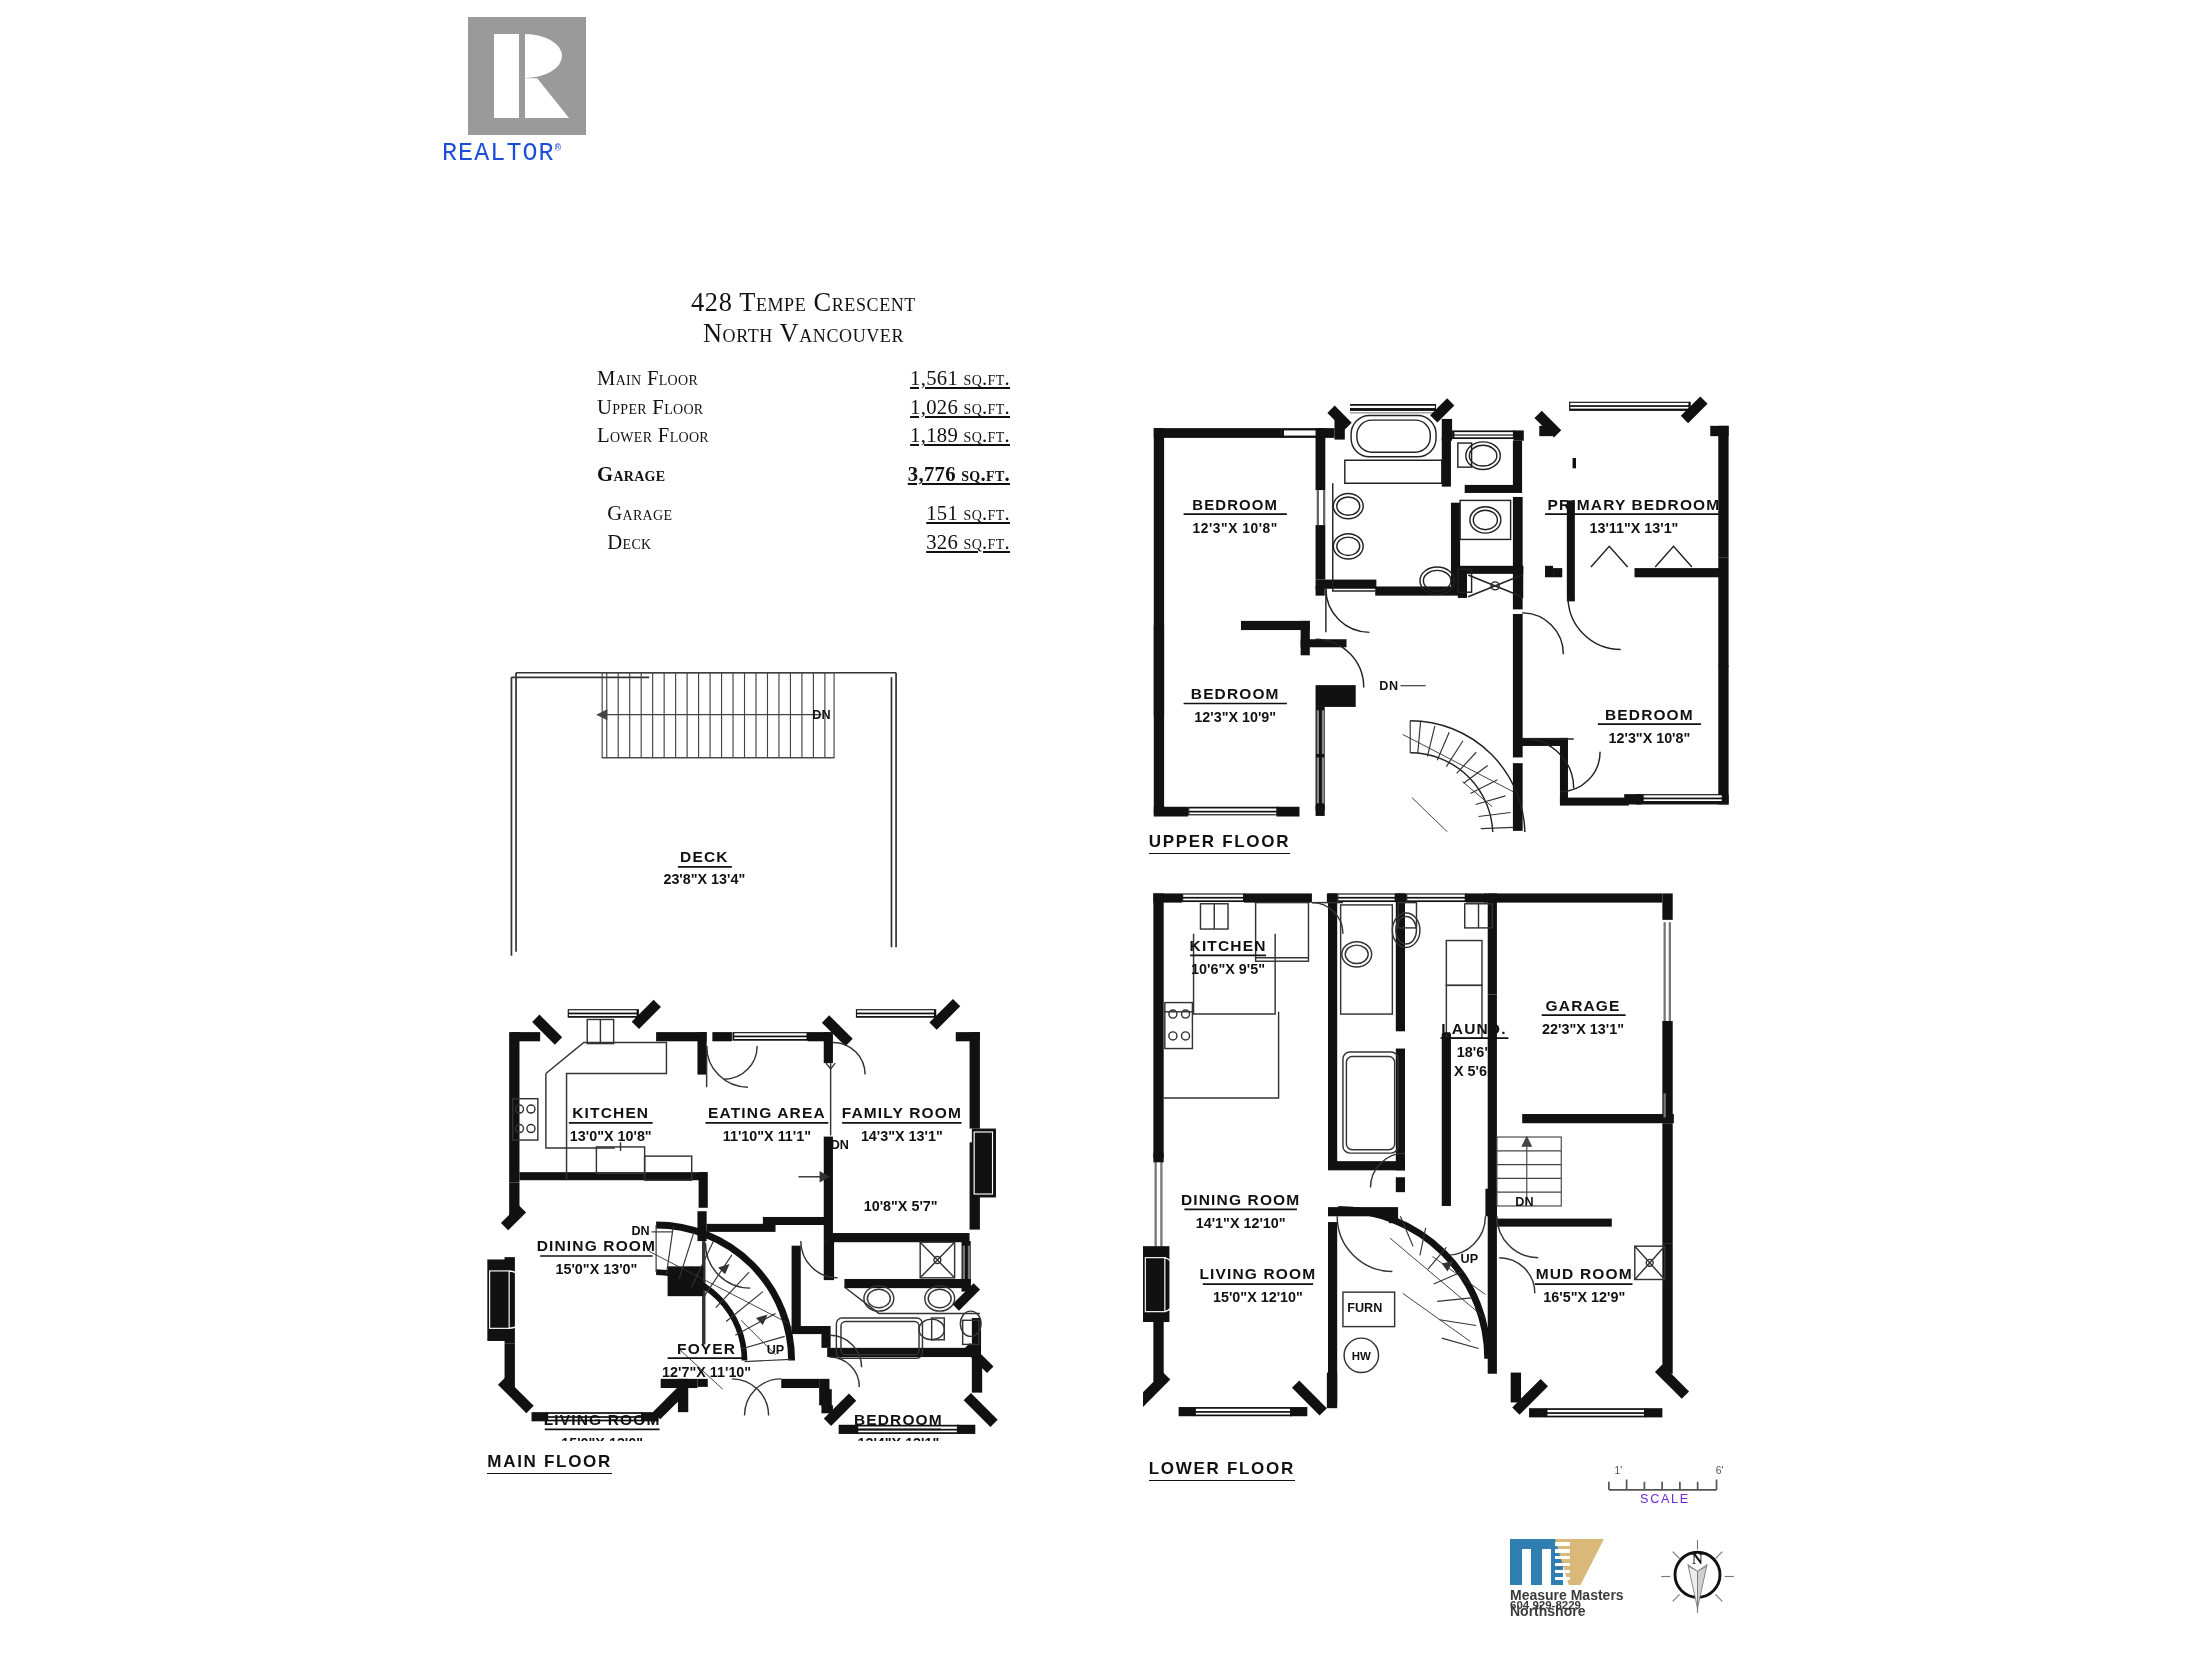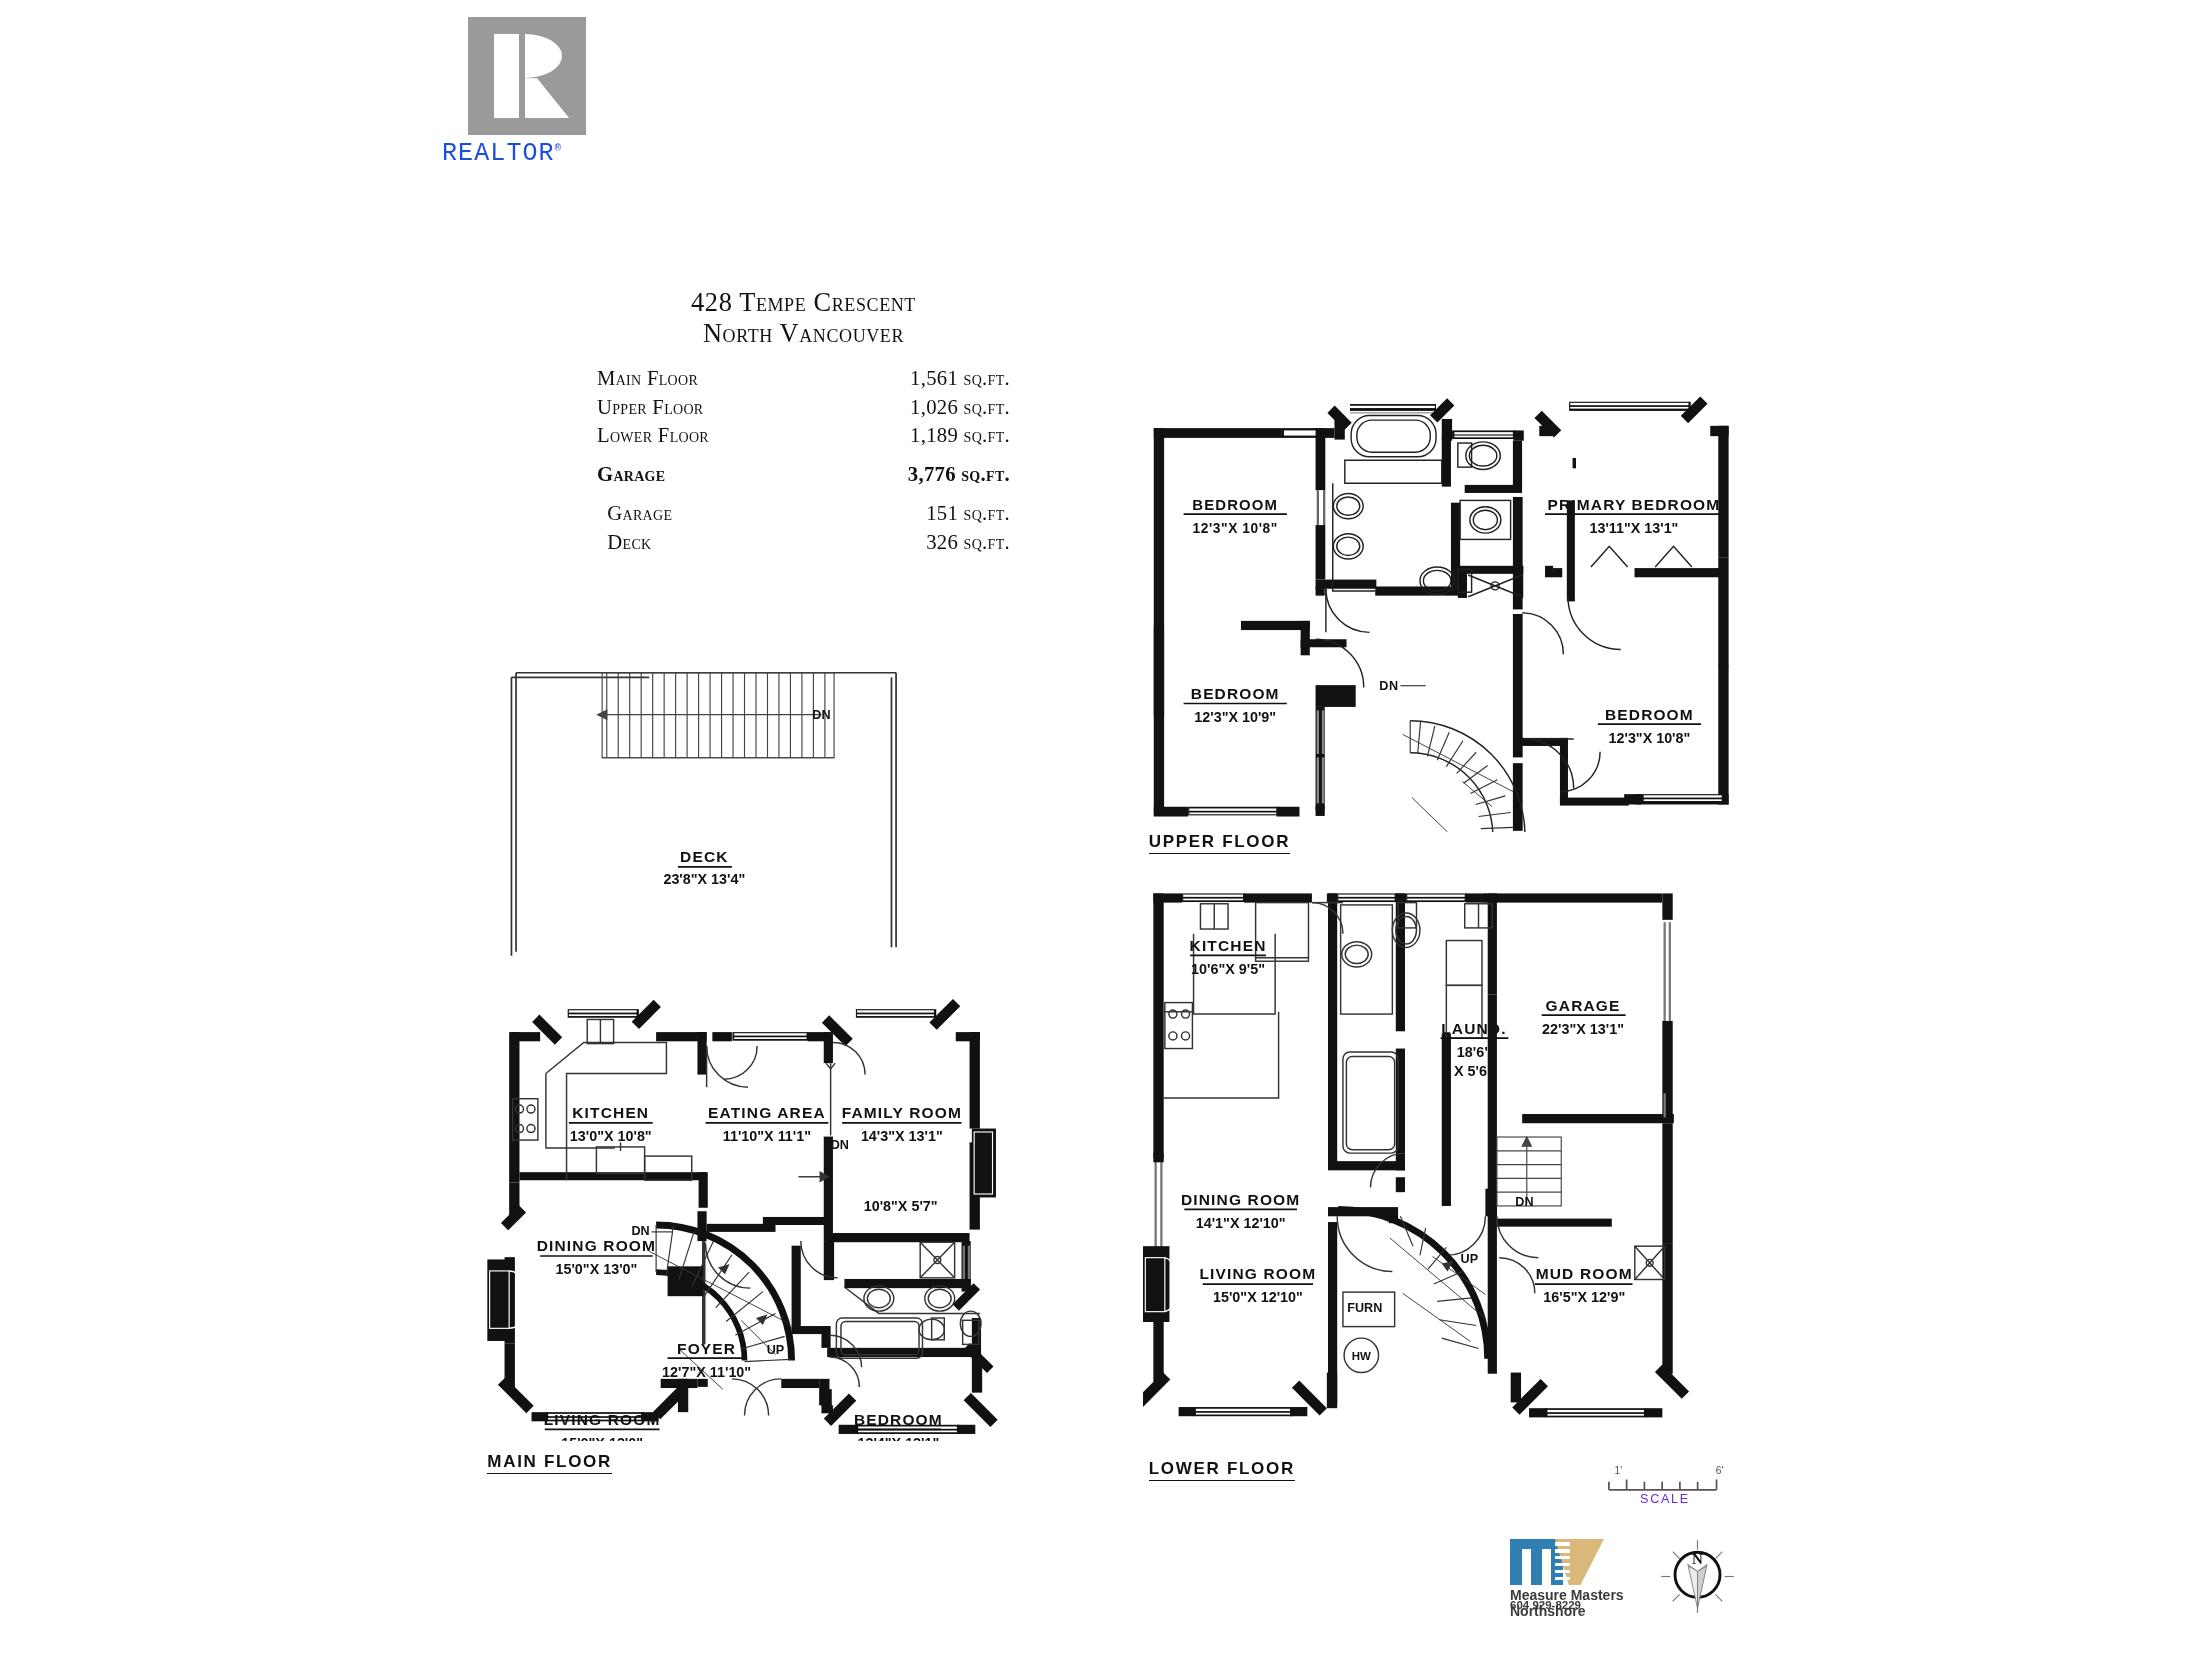--- a/index.html
+++ b/index.html
@@ -27,21 +27,21 @@
 
   
   #title-block { left:597px; top:287px; width:413px; }
   .addr-line { text-align:center; font-family:"Liberation Serif", serif;
                font-size:26.4px; letter-spacing:0.6px; color:#111; line-height:1.18;
                font-variant:small-caps; }
   .areas { margin-top:15px; font-family:"Liberation Serif", serif; color:#111; }
   .area-row { display:flex; justify-content:space-between; align-items:baseline;
               font-size:20.7px; line-height:1.38; font-variant:small-caps; }
   .area-row .lbl { letter-spacing:0.3px; }
-  .area-row .val { letter-spacing:0.3px; }
+  .area-row .val { letter-spacing:0.3px;text-decoration:underline; }
   .area-row.total { font-weight:bold; margin-top:10.3px; margin-bottom:10.3px; }
   .area-row.indent .lbl { padding-left:10.3px; }
 
   
   .plan { position:absolute; }
   .plan svg { display:block; }
 
   .floor-label { position:absolute; font-size:17px; font-weight:bold;
                  letter-spacing:1.7px; color:#111; border-bottom:1.7px solid #111;
                  padding-bottom:1.1px; }

